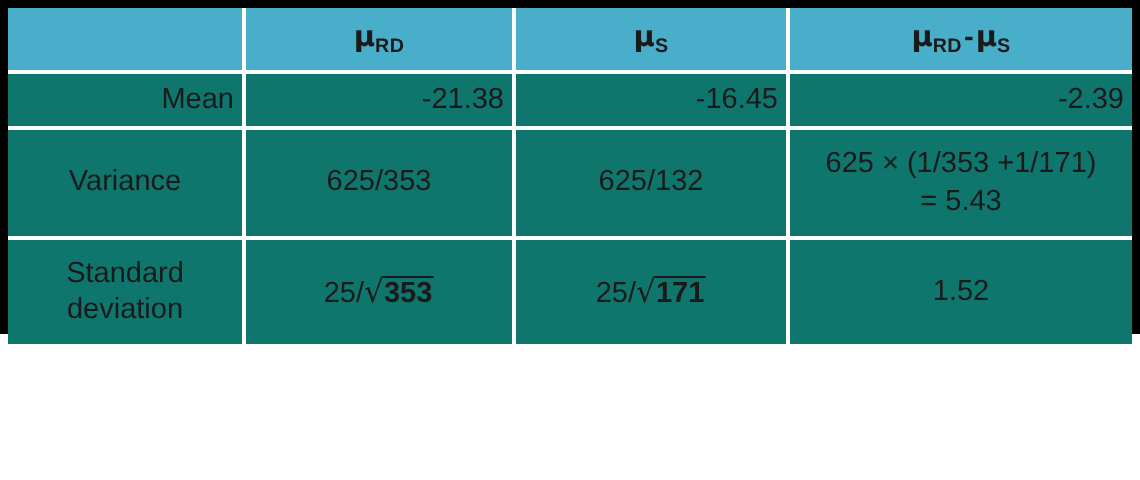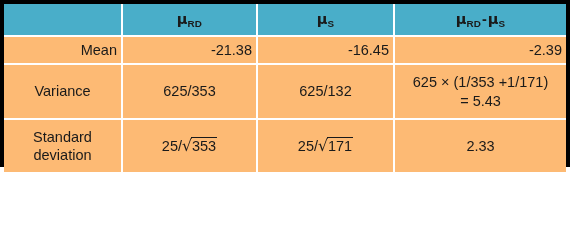--- a/index.html
+++ b/index.html
@@ -26,21 +26,21 @@
     border-top: 4px solid #000000;
     border-bottom: 5px solid #000000;
     background: #e9eef2;
   }
 
   table.stats {
     width: 100%;
     height: 100%;
     border-collapse: collapse;
     table-layout: fixed;
-    background: #fdba74;
+    background: #0f766e;
   }
 
   table.stats col.c-label { width: 118px; }
   table.stats col.c-rd    { width: 135px; }
   table.stats col.c-s     { width: 137px; }
   table.stats col.c-diff  { width: 172px; }
 
   table.stats th,
   table.stats td {
     padding: 0 4px;
@@ -93,20 +93,21 @@
     white-space: nowrap;
   }
   .sqrt > .radic {
     font-family: "DejaVu Sans", sans-serif;
     font-size: 1.08em;
   }
   .sqrt > .radicand {
     border-top: 1.3px solid #1a1a1a;
     padding: 0 1px 0 1px;
     margin-left: -1px;
+    font-weight: bold;
   }
 
   .two-line { display: block; }
 </style>
 </head>
 <body>
 
 <div id="stats-table-frame">
   <table class="stats">
     <colgroup>
@@ -152,18 +153,18 @@
         <td class="row-header">
           <span class="two-line">Standard</span>
           <span class="two-line">deviation</span>
         </td>
         <td>
           <span class="sqrt"><span>25/</span><span class="radic">√</span><span class="radicand">353</span></span>
         </td>
         <td>
           <span class="sqrt"><span>25/</span><span class="radic">√</span><span class="radicand">171</span></span>
         </td>
-        <td>2.33</td>
+        <td>1.52</td>
       </tr>
 
     </tbody>
   </table>
 </div>
 
 </body></html>

